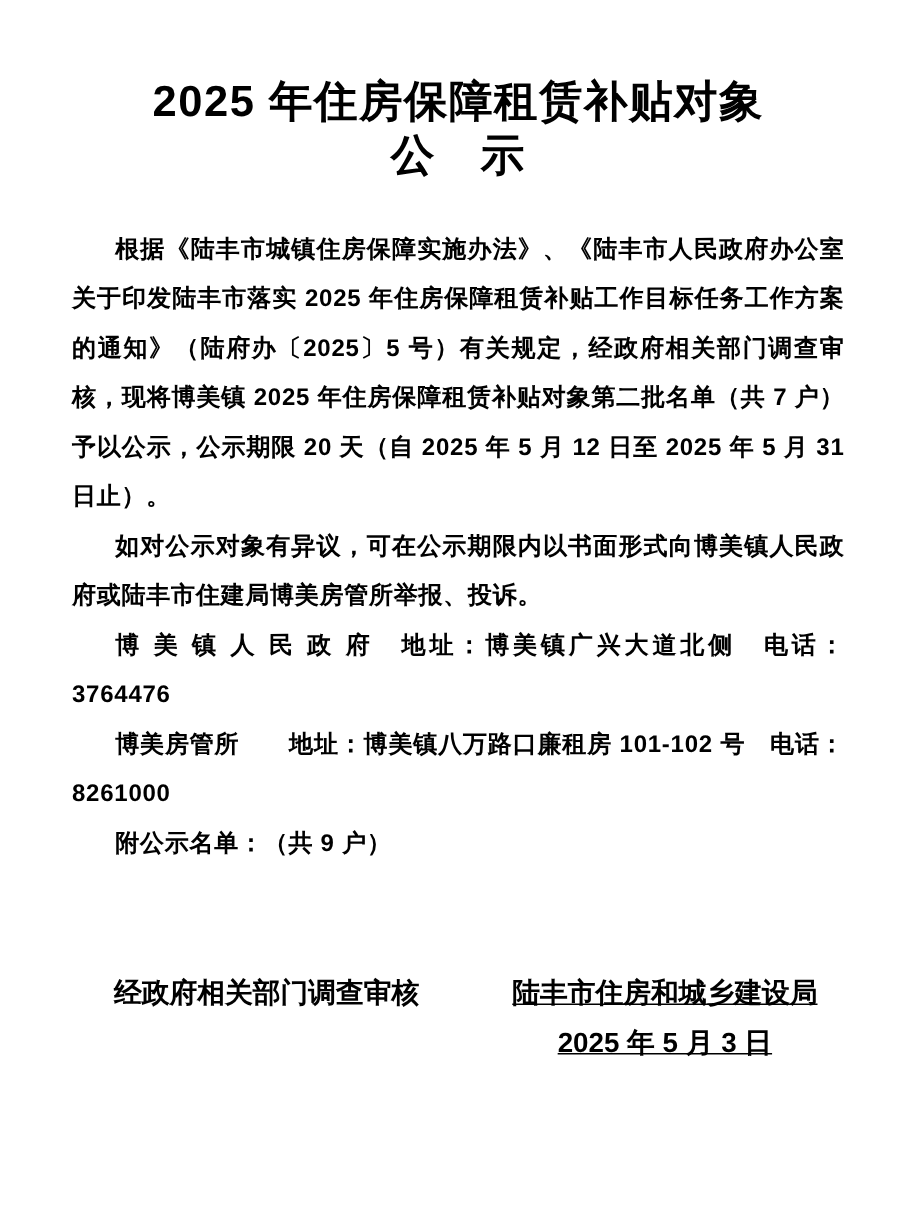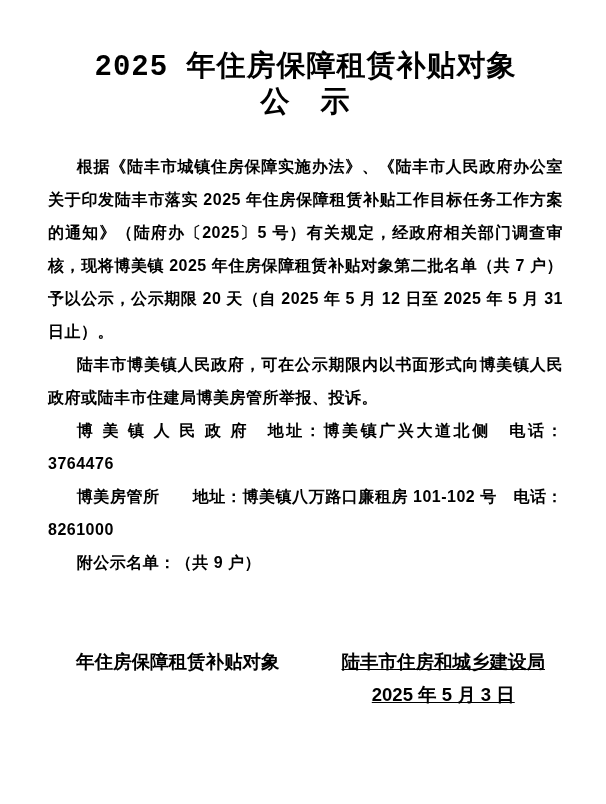--- a/index.html
+++ b/index.html
@@ -21,21 +21,20 @@
     height: 804px;
     padding: 50px 43px 0 48px;
     background: #ffffff;
   }
   .title {
     font-size: 29px;
     line-height: 1.25;
     text-align: center;
     margin: 0;
     letter-spacing: 1px;
-    font-family: Liberation Mono, monospace;
   }
   .title-second {
   }
   .body-text {
     margin-top: 27px;
   }
   .body-text p {
     margin: 0;
     font-size: 16px;
     line-height: 33px;
@@ -67,27 +66,27 @@
 <body>
 
 <div class="page">
 
   <h1 class="title">2025 年住房保障租赁补贴对象</h1>
 
   <h1 class="title title-second">公　示</h1>
 
   <div class="body-text">
     <p>根据《陆丰市城镇住房保障实施办法》、《陆丰市人民政府办公室关于印发陆丰市落实 2025 年住房保障租赁补贴工作目标任务工作方案的通知》（陆府办〔2025〕5 号）有关规定，经政府相关部门调查审核，现将博美镇 2025 年住房保障租赁补贴对象第二批名单（共 7 户）予以公示，公示期限 20 天（自 2025 年 5 月 12 日至 2025 年 5 月 31 日止）。</p>
-    <p>陆丰市博美镇人民政府，可在公示期限内以书面形式向博美镇人民政府或陆丰市住建局博美房管所举报、投诉。</p>
+    <p>如对公示对象有异议，可在公示期限内以书面形式向博美镇人民政府或陆丰市住建局博美房管所举报、投诉。</p>
     <p>博 美 镇 人 民 政 府　地址：博美镇广兴大道北侧　电话：3764476</p>
     <p>博美房管所　　地址：博美镇八万路口廉租房 101-102 号　电话：8261000</p>
     <p>附公示名单：（共 9 户）</p>
   </div>
 
   <div class="signatures">
-    <div class="sig-left">年住房保障租赁补贴对象</div>
+    <div class="sig-left">经政府相关部门调查审核</div>
     <div class="sig-right-block">
       <div class="sig-name">陆丰市住房和城乡建设局</div>
       <div class="sig-date">2025 年 5 月 3 日</div>
     </div>
   </div>
 
 </div>
 
 </body></html>

